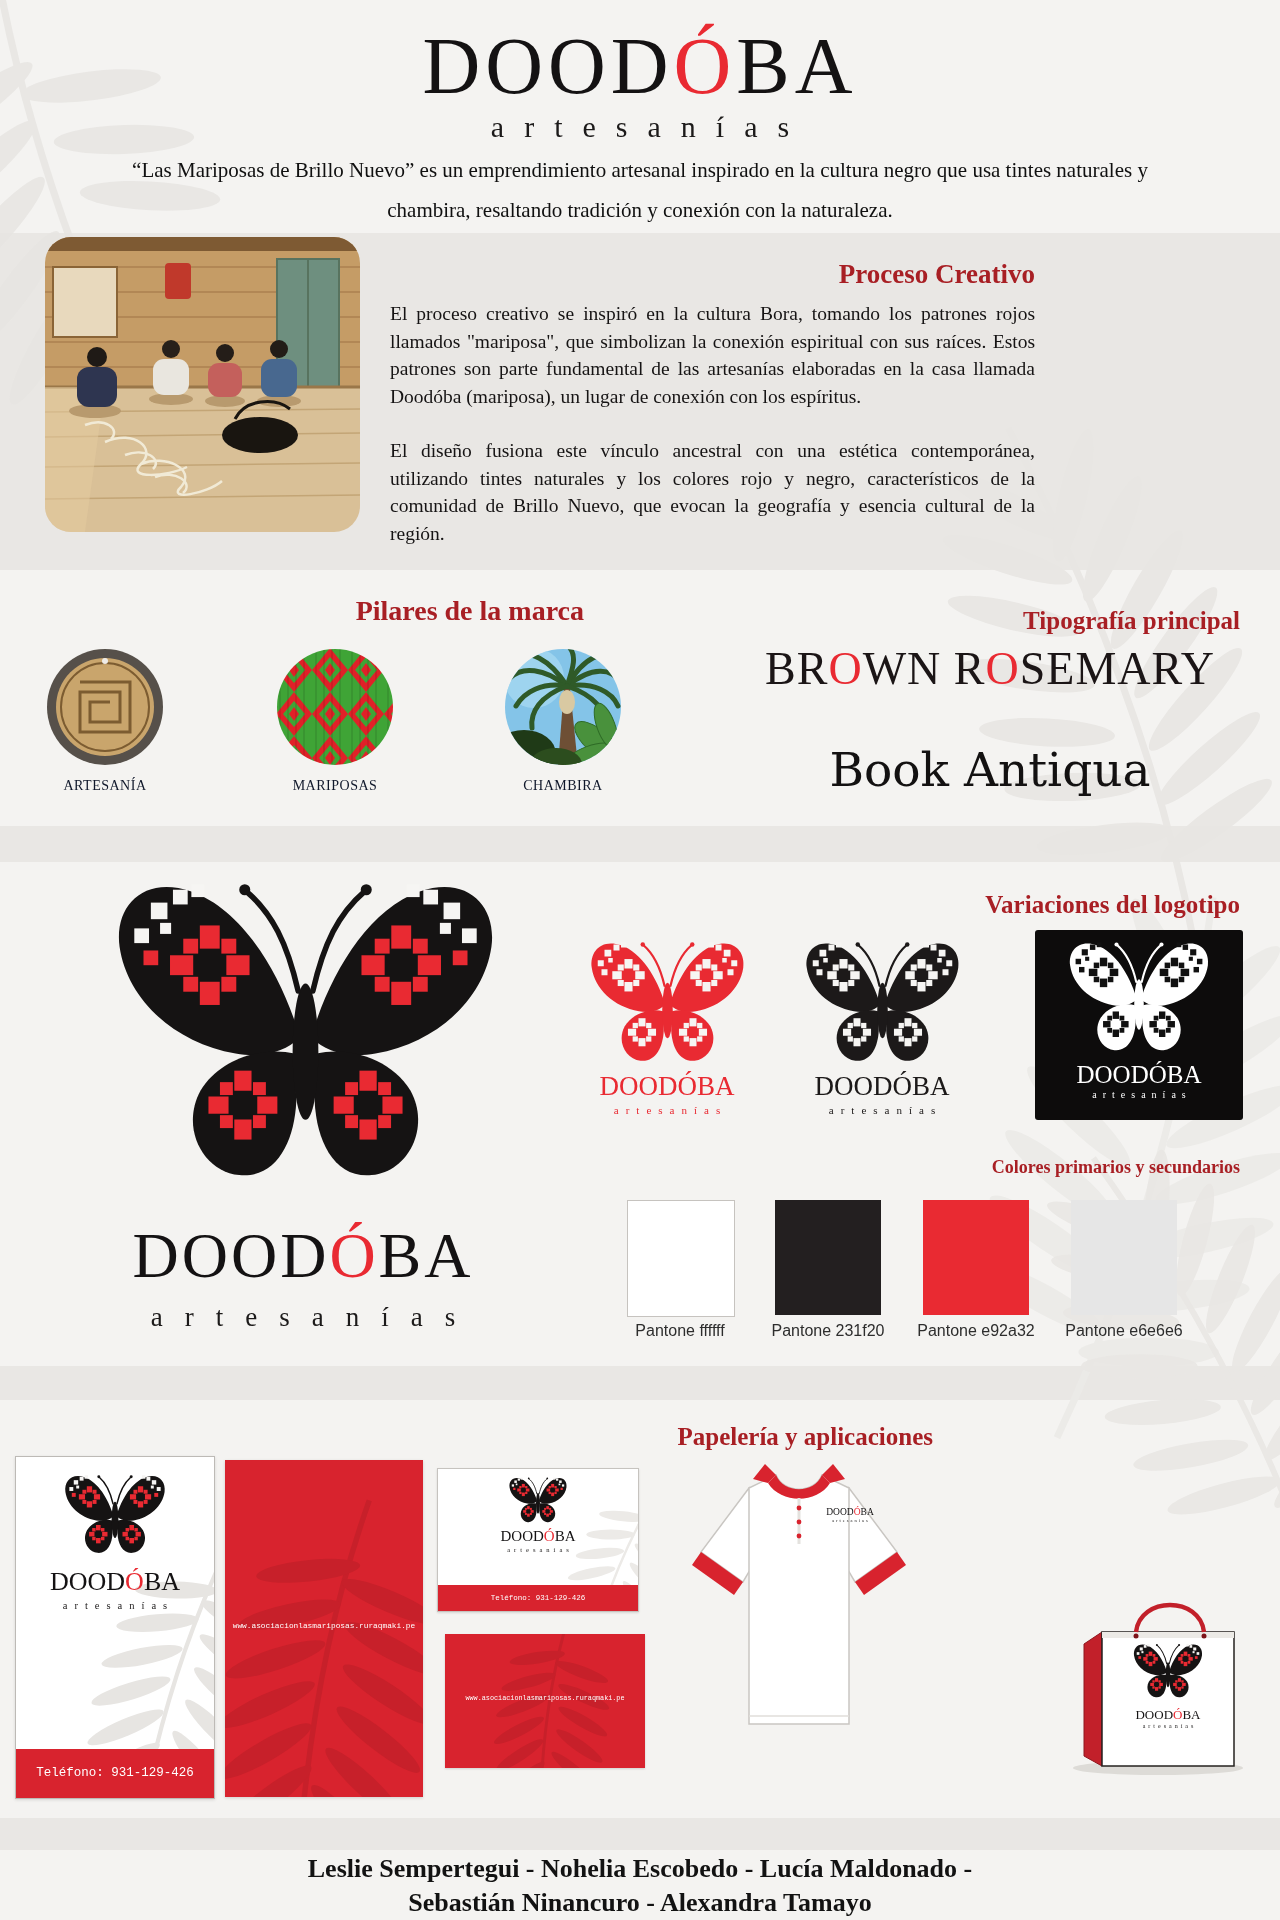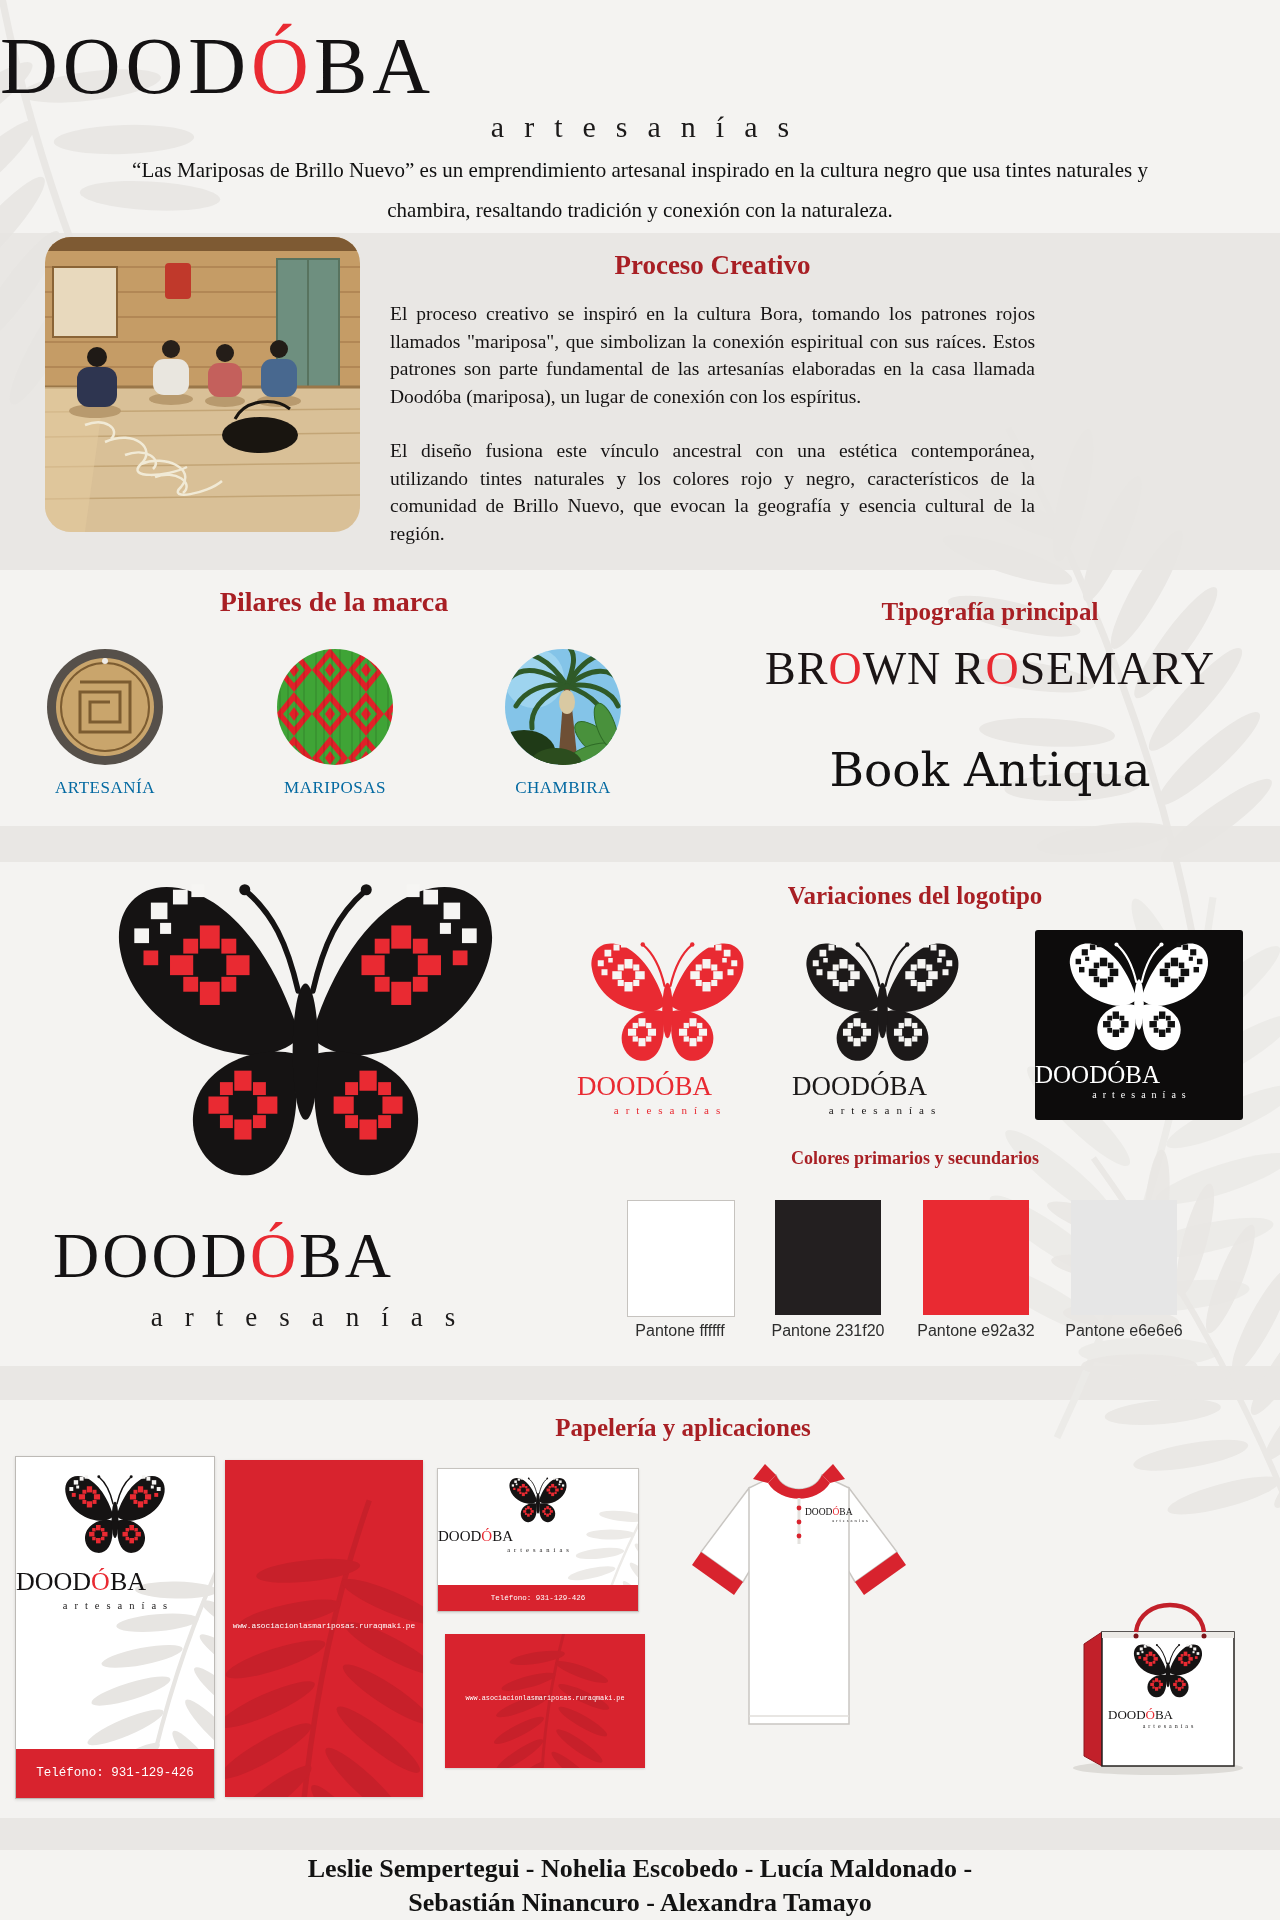--- a/index.html
+++ b/index.html
@@ -1,28 +1,28 @@
 <!DOCTYPE html>
 <html><head>
 <meta charset="utf-8">
 <style>
   html,body{margin:0;padding:0;background:#d8d6d3;}
   .page{position:relative;width:1280px;height:1920px;margin:0 auto;background:#f4f3f1;
         overflow:hidden;font-family:"Liberation Serif",serif;color:#141212;}
   .abs{position:absolute;}
   .band{position:absolute;left:0;width:1280px;background:#e9e7e4;}
-  .shead{font-weight:700;color:#a81f24;text-align:center;line-height:1.15;}
+  .shead{font-weight:700;color:#a81f24;text-align:right;line-height:1.15;margin-top:9px;}
   .hl{color:#e92a32;}
   .c-red{color:#e92a32!important;}
   .c-black{color:#1c1919!important;}
   .c-white{color:#ffffff!important;}
-  .logo-word{color:#141213;line-height:1;text-align:left;font-weight:400;}
+  .logo-word{color:#141213;line-height:1;text-align:center;font-weight:400;}
   .logo-sub{color:#1c1a1a;line-height:1;text-align:center;font-weight:400;}
   .body-p{font-size:19.5px;line-height:27.5px;text-align:justify;color:#161414;}
-  .circle-label{font-size:17px;text-align:center;color:#0369a1;letter-spacing:.5px;}
+  .circle-label{font-size:14px;text-align:center;color:#0f172a;letter-spacing:.5px;}
   .pantone{font-family:"Liberation Sans",sans-serif;font-size:16px;color:#2d2d2d;text-align:center;}
   .mono{font-family:"Liberation Mono","DejaVu Sans Mono",monospace;color:#ffffff;text-align:center;}
   .footer-line{font-weight:700;font-size:26px;line-height:34px;text-align:center;color:#121212;}
   .frond{position:absolute;pointer-events:none;}
   .bf{display:block;}
   .bf-main{--wing:#151313;--pat:#e92a32;--tip:#f6f5f3;}
   .bf-red{--wing:#e92a32;--pat:#f6f5f3;--tip:#f6f5f3;}
   .bf-black{--wing:#1c1919;--pat:#f6f5f3;--tip:#f6f5f3;}
   .bf-white{--wing:#ffffff;--pat:#111111;--tip:#111111;}
   .card{position:absolute;overflow:hidden;}

